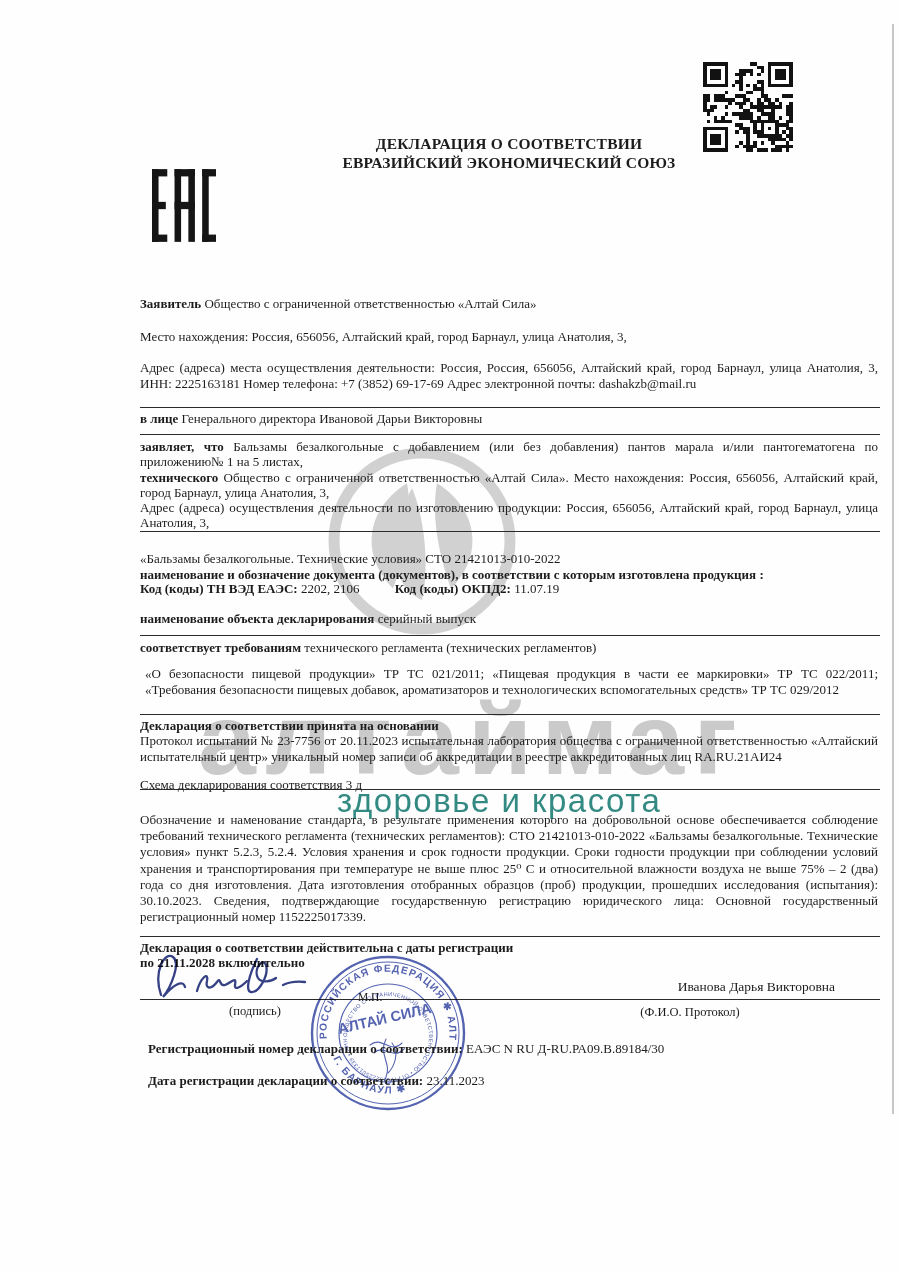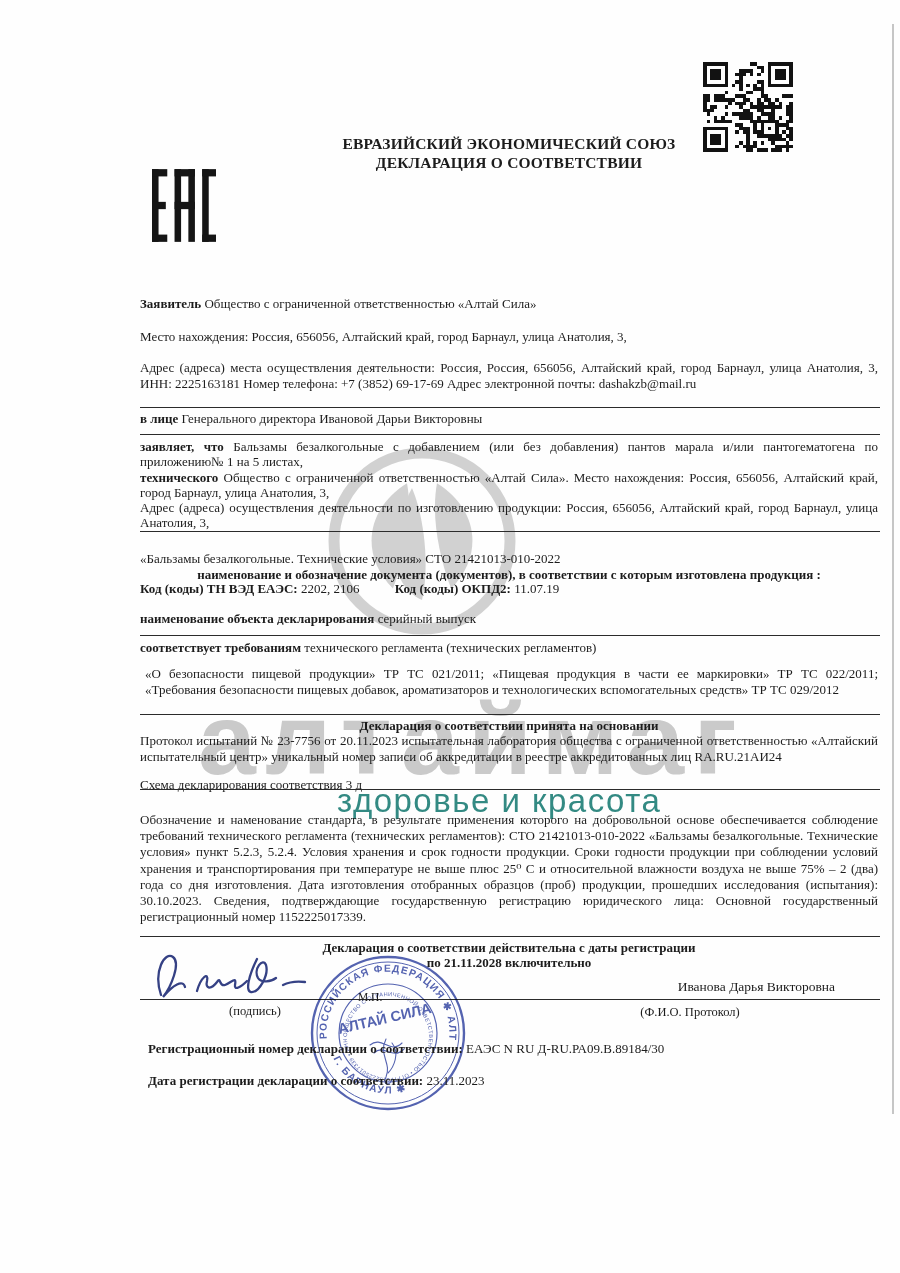--- a/index.html
+++ b/index.html
@@ -3,21 +3,21 @@
 <meta charset="utf-8">
 <style>
   html,body{margin:0;padding:0;background:#ffffff;}
   .page{
     position:relative;width:900px;height:1273px;background:#fefefe;
     font-family:"Liberation Serif","DejaVu Serif",serif;color:#1c1c1c;overflow:hidden;
   }
   .abs{position:absolute;}
   .doc{font-size:13px;line-height:15.8px;}
   .just{text-align:justify;}
-  .b{font-weight:bold;text-align:center;}
+  .b{font-weight:bold;}
   .content{left:140px;width:738px;}
   .title{left:140px;width:738px;text-align:center;font-weight:bold;font-size:15.5px;line-height:19px;letter-spacing:.2px;}
   .rule{left:140px;width:740px;height:0;border-top:1.7px solid #2b2b2b;}
   .wm{font-family:"Liberation Sans","DejaVu Sans",sans-serif;pointer-events:none;mix-blend-mode:multiply;}
   .wm-big{font-size:100px;font-weight:bold;color:#ababab;opacity:.62;letter-spacing:9px;transform:scaleX(1.04);transform-origin:left;}
   .wm-sub{font-size:33px;color:#0f766e;opacity:.85;letter-spacing:1.5px;margin-left:44px;}
   .overlay{mix-blend-mode:multiply;}
   .caption{font-size:12.5px;text-align:center;}
   .mp{font-size:11.5px;font-family:"Liberation Serif",serif;}
   .codes-gap{margin-left:32px;}
@@ -345,22 +345,22 @@
         <rect x="16" y="24" width="1" height="1" fill="#121212"></rect>
         <rect x="17" y="24" width="1" height="1" fill="#121212"></rect>
         <rect x="19" y="24" width="1" height="1" fill="#121212"></rect>
         <rect x="20" y="24" width="1" height="1" fill="#121212"></rect>
         <rect x="21" y="24" width="1" height="1" fill="#121212"></rect>
         <rect x="23" y="24" width="1" height="1" fill="#121212"></rect>
       </svg>
   </div>
 
   <div class="abs title" style="top:134px;">
+    <div>ДЕКЛАРАЦИЯ О СООТВЕТСТВИИ</div>
     <div>ЕВРАЗИЙСКИЙ ЭКОНОМИЧЕСКИЙ СОЮЗ</div>
-    <div>ДЕКЛАРАЦИЯ О СООТВЕТСТВИИ</div>
   </div>
 
   <svg class="abs" style="left:152px;top:168px;" width="64" height="75" viewBox="0 0 88 100" fill="#151515">
     <rect x="0" y="0" width="9" height="100"></rect>
       <rect x="0" y="0" width="21" height="10"></rect>
     <rect x="0" y="45" width="19" height="10"></rect>
       <rect x="0" y="90" width="21" height="10"></rect>
     <rect x="31" y="0" width="9" height="100"></rect>
       <rect x="50" y="0" width="9" height="100"></rect>
     <rect x="31" y="0" width="28" height="10"></rect>

